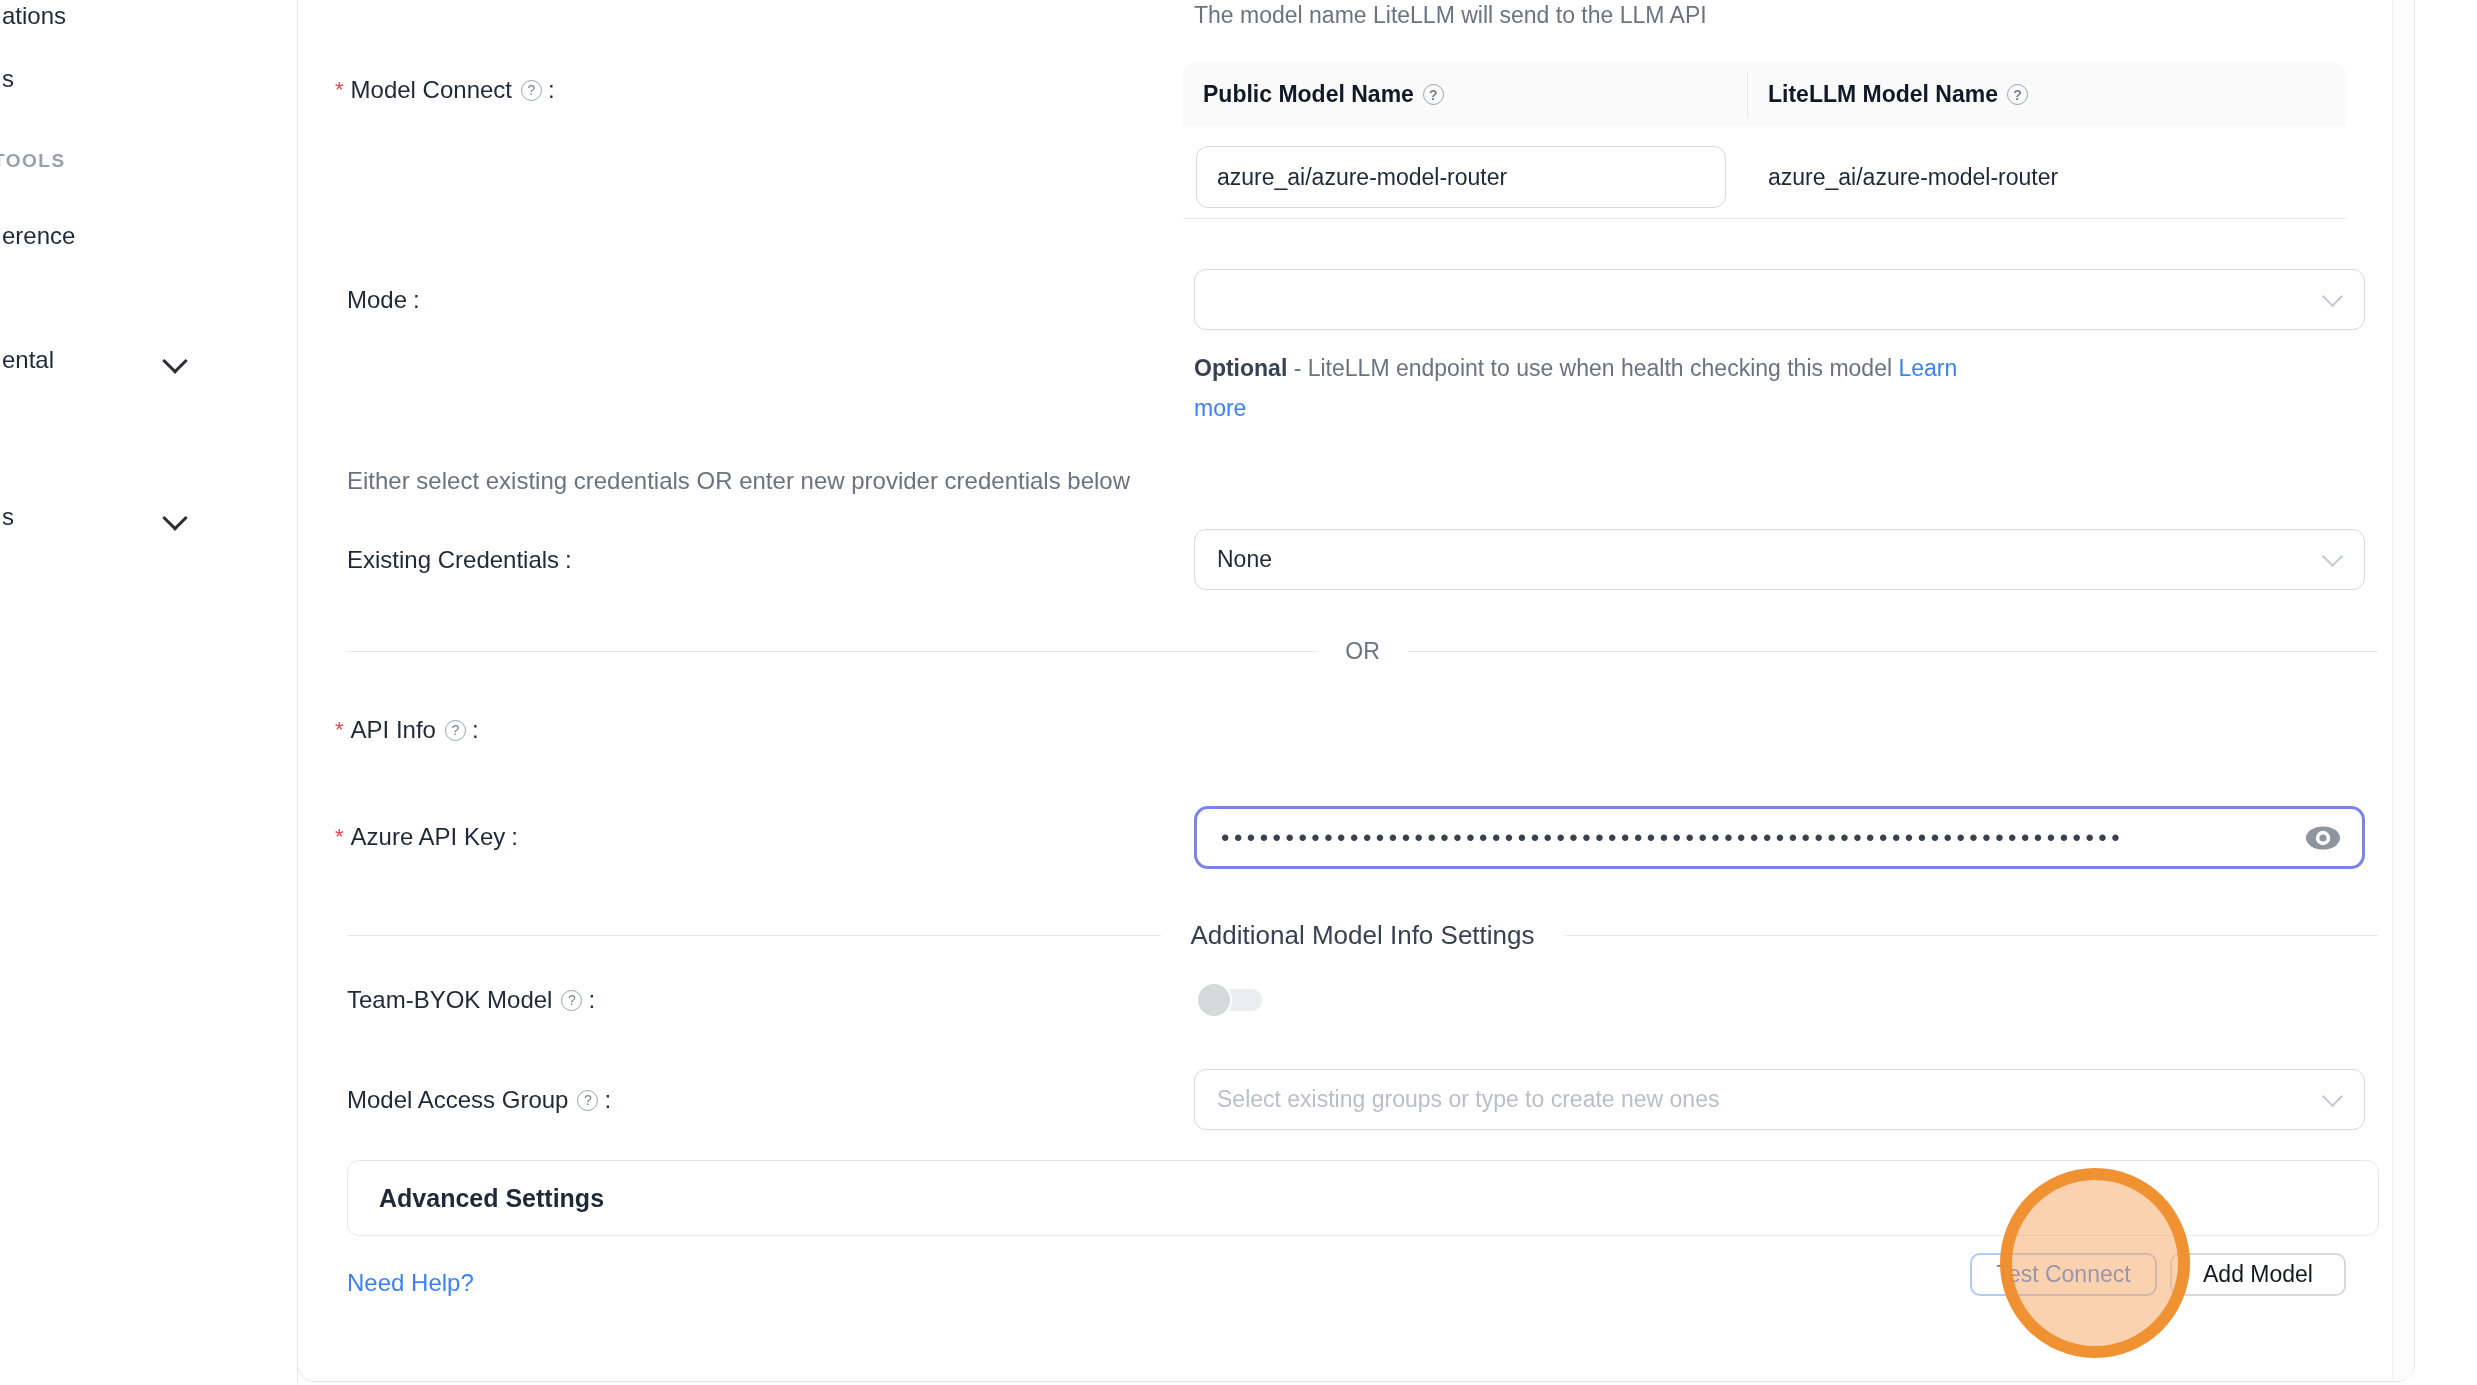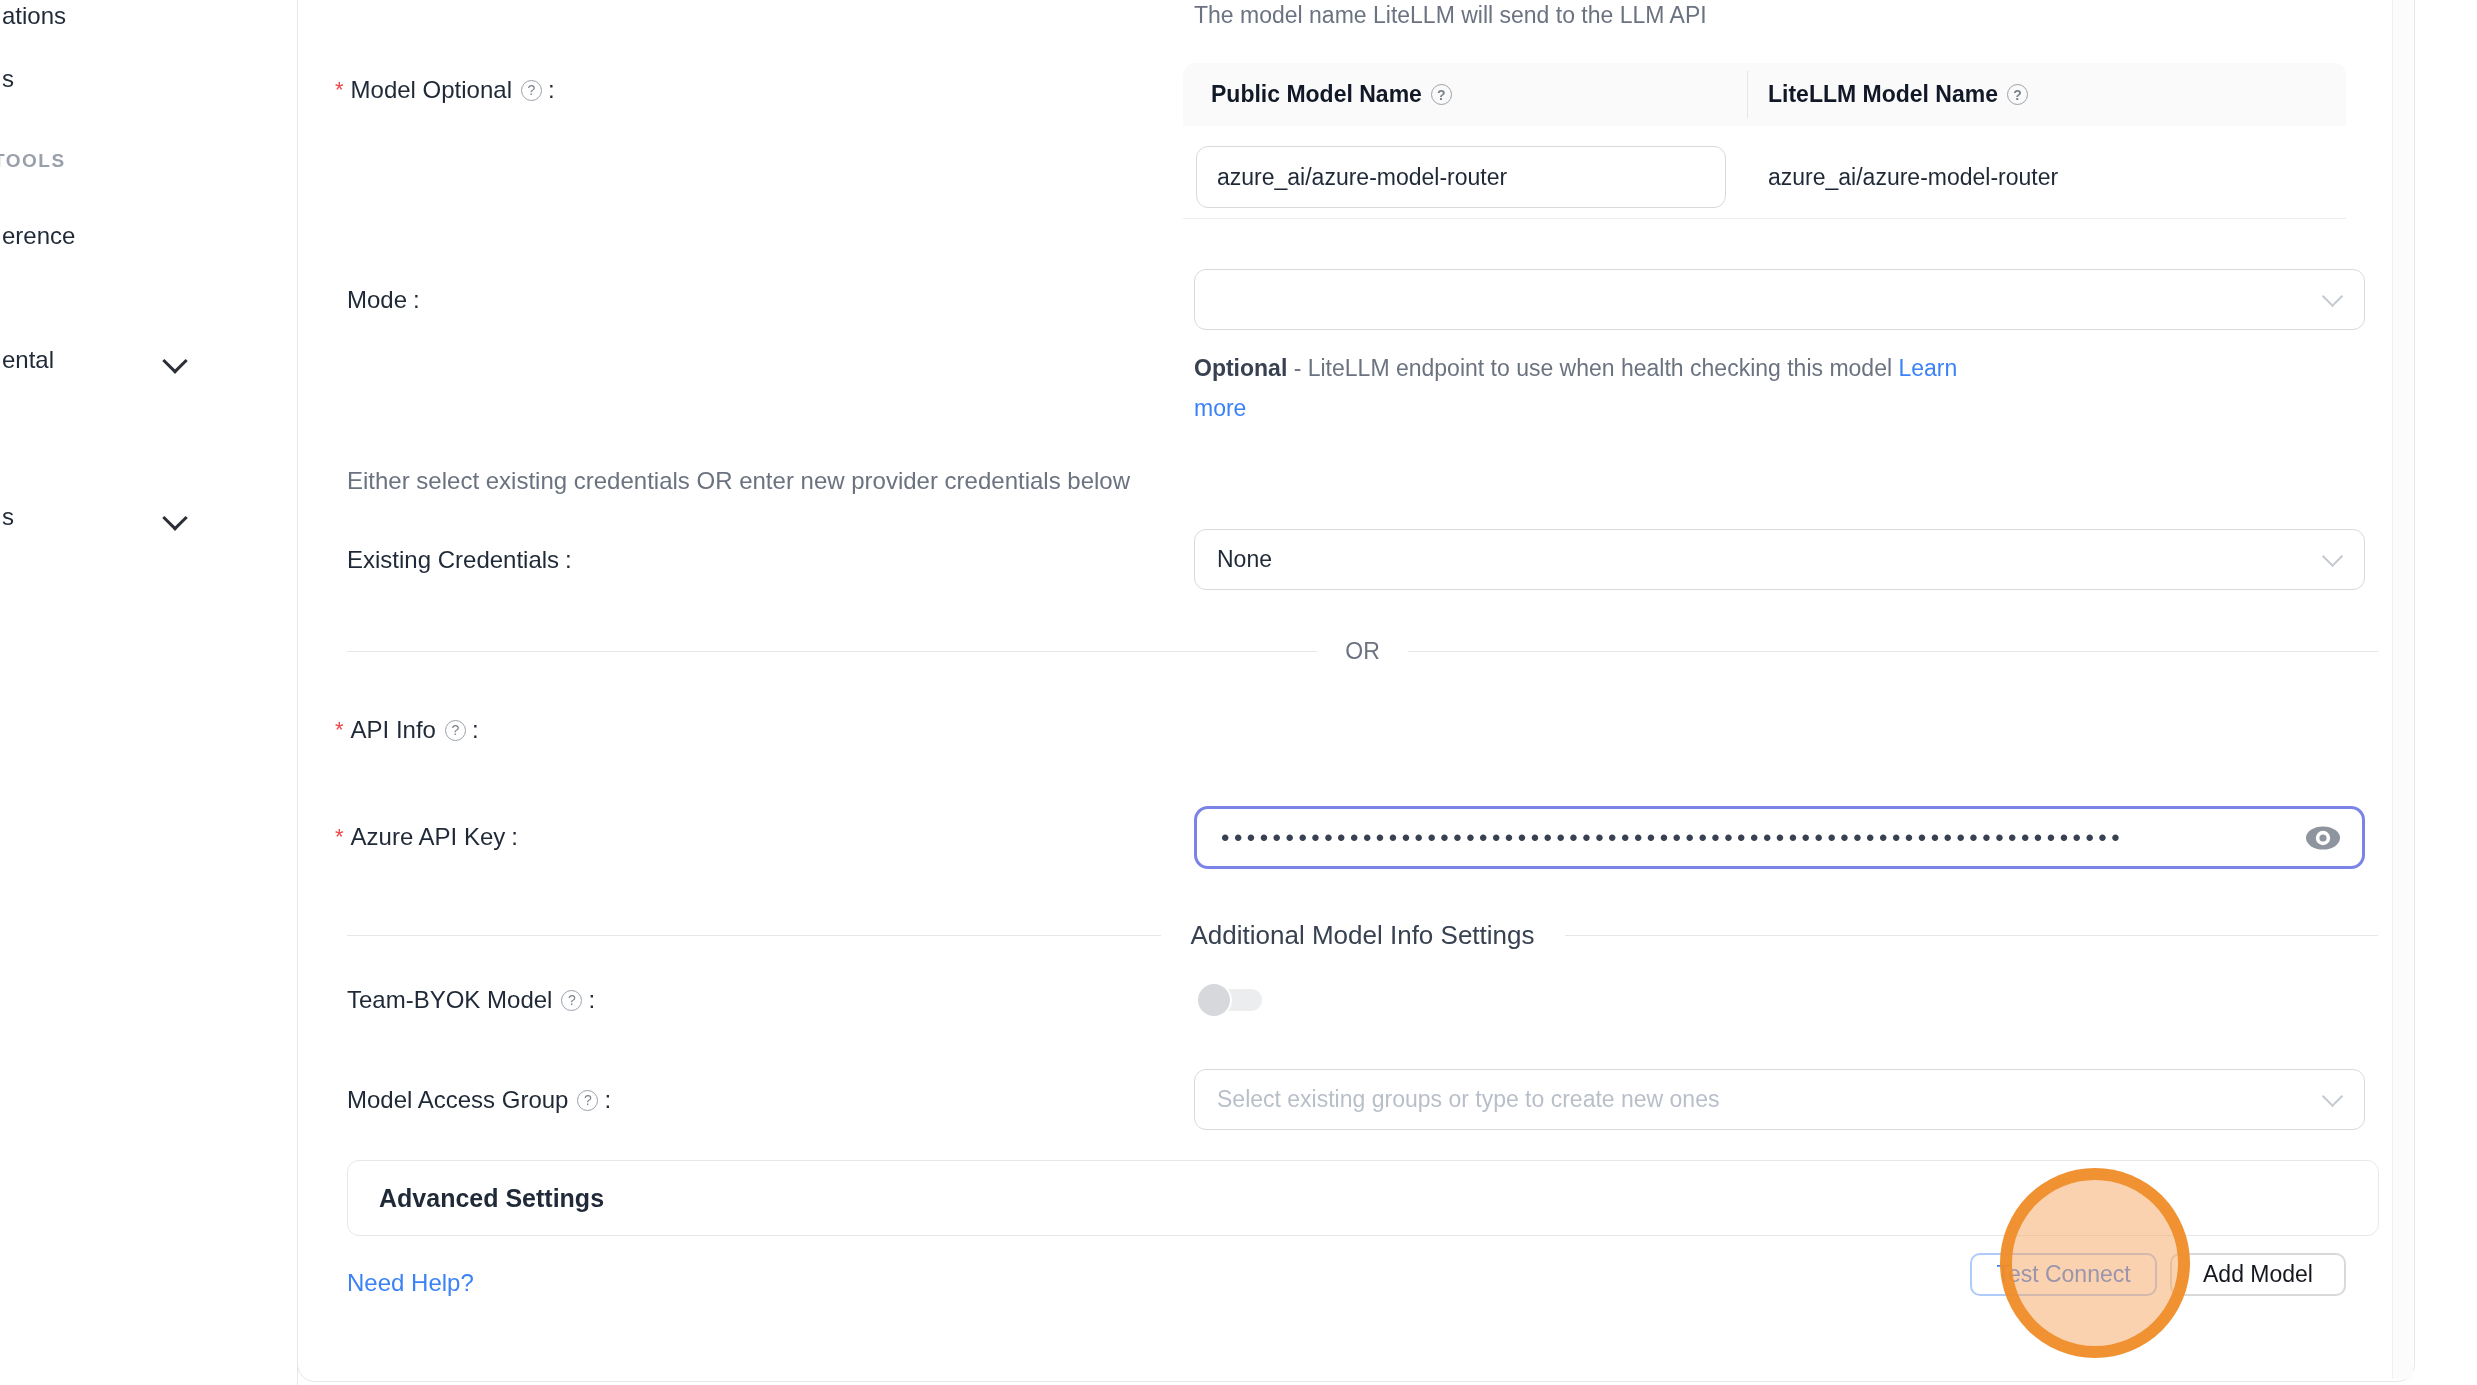--- a/index.html
+++ b/index.html
@@ -102,28 +102,28 @@
     <span class="side-chev" style="left:166px;top:509px;"></span>
   </div>
 
   <div id="card"></div>
   <div id="scroll-gutter"></div>
 
   <div class="abs gray-text" style="left:1194px;top:2px;font-size:23px;text-align:right;">The model name LiteLLM will send to the LLM API</div>
 
   <div class="lbl" style="left:335px;top:76px;">
     <span class="req">*</span>
-    <span>Model Optional</span>
+    <span>Model Connect</span>
     <span class="q-icon">?</span>
     <span class="colon">:</span>
   </div>
 
   <div id="mm-table">
     <div id="mm-head">
-      <div class="mm-h-cell" style="left:28px;padding-left:0;">
+      <div class="mm-h-cell" style="left:20px;padding-left:0;">
         <span>Public Model Name</span>
         <span class="q-icon">?</span>
       </div>
       <div class="mm-h-cell" style="left:585px;">
         <span>LiteLLM Model Name</span>
         <span class="q-icon">?</span>
       </div>
       <div id="mm-col-divider"></div>
     </div>
     <input class="t-input" style="left: 13px; top: 83px; width: 530px; height: 62px;" type="text" value="azure_ai/azure-model-router">

